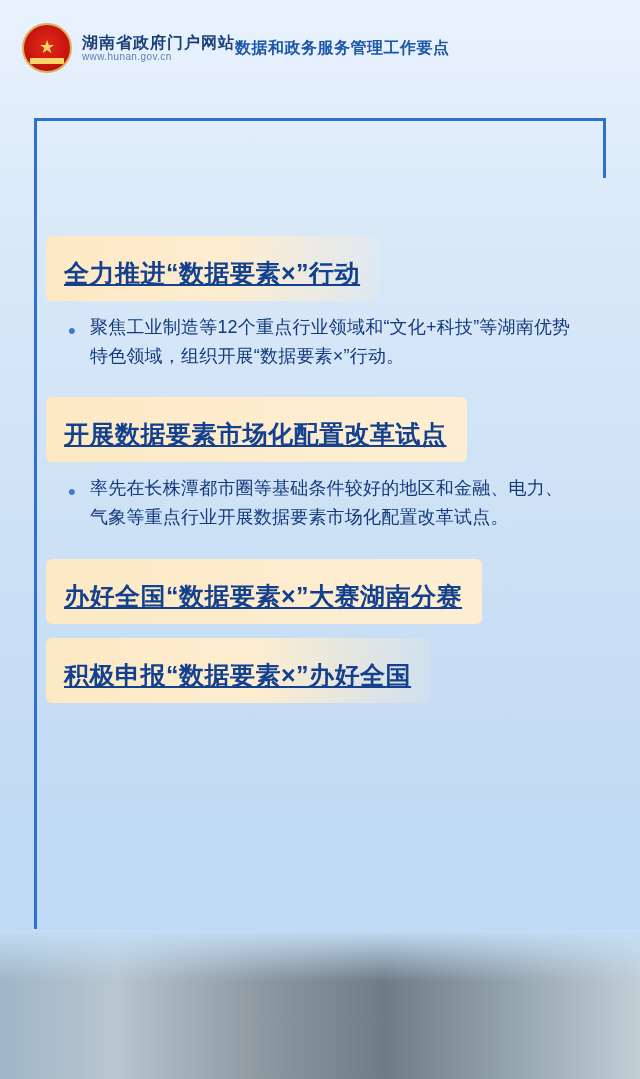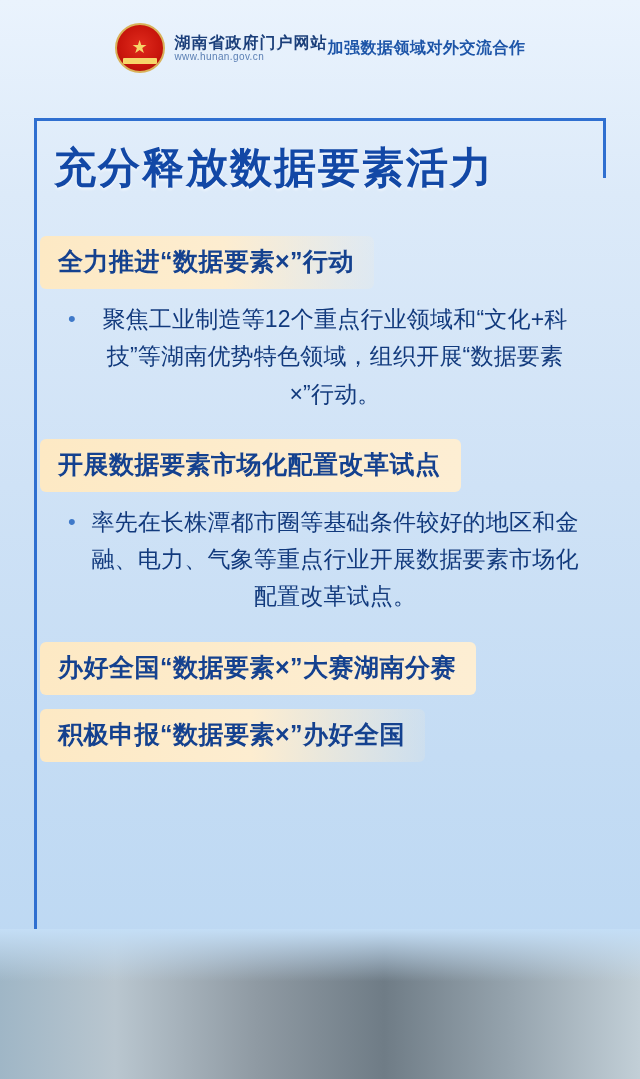--- a/index.html
+++ b/index.html
@@ -70,21 +70,21 @@
     background: linear-gradient(180deg, rgba(196,222,246,0.95) 0%, rgba(196,222,246,0.35) 30%, rgba(196,222,246,0.0) 70%);
   }
 
   
   .header {
     position: absolute;
     top: 0; left: 0; right: 0;
     height: 96px;
     display: flex;
     align-items: center;
-    justify-content: center;
+    justify-content: flex-start;
     padding: 16px 22px;
     box-sizing: border-box;
   }
   .brand {
     display: flex;
     align-items: center;
     gap: 10px;
   }
   .emblem {
     width: 46px; height: 46px;
@@ -198,47 +198,47 @@
   
   .content {
     position: absolute;
     left: 34px;
     top: 236px;
     width: 572px;
   }
   .pill {
     display: inline-block;
     position: relative;
-    margin: 0 0 0 6px;
-    padding: 9px 20px 11px 18px;
+    margin: 0 0 0 12px;
+    padding: 21px 20px 11px 18px;
     font-size: 25px;
     font-weight: bold;
     color: #14418f;
     letter-spacing: 0.5px;
     background: linear-gradient(90deg, #fde9c4 0%, #fdedd0 55%, rgba(253,237,208,0.15) 100%);
     border-radius: 6px;
     white-space: nowrap;
+    text-decoration: underline;
   }
   .pill.full {
     background: linear-gradient(90deg, #fde9c4 0%, #fdedd0 70%, #fdeed3 100%);
   }
   .bullets {
     margin: 12px 0 0 0;
     padding: 0 26px 0 30px;
     list-style: none;
   }
   .bullets li {
     position: relative;
-    font-size: 23px;
+    font-size: 18px;
     line-height: 1.62;
     color: #123a7d;
     text-indent: 0;
     padding-left: 26px;
     letter-spacing: 0.2px;
-    text-align: center;
   }
   .bullets li::before {
     content: "•";
     position: absolute;
     left: 4px;
     top: 0;
     color: #3f79c9;
     font-size: 22px;
   }
   .block { margin-bottom: 26px; }
@@ -259,30 +259,29 @@
 
   <div class="header">
     <div class="brand">
       <div class="emblem"></div>
       <div class="brand-text">
         <div class="brand-title">湖南省政府门户网站</div>
         <div class="brand-url">www.hunan.gov.cn</div>
       </div>
     </div>
     <div class="header-right">
-      <div class="hr-line2">加强数据领域对外交流合作</div>
+      <div class="hr-line2">数据和政务服务管理工作要点</div>
     </div>
   </div>
 
   <div class="frame-top"></div>
   <div class="frame-top-right"></div>
   <div class="frame-left"></div>
   <div class="frame-bottom"></div>
 
-  <div class="main-title">充分释放数据要素活力</div>
 
   <div class="content">
 
     <div class="block">
       <div class="pill">全力推进“数据要素×”行动</div>
       <ul class="bullets">
         <li>聚焦工业制造等12个重点行业领域和“文化+科技”等湖南优势特色领域，组织开展“数据要素×”行动。</li>
       </ul>
     </div>
 

